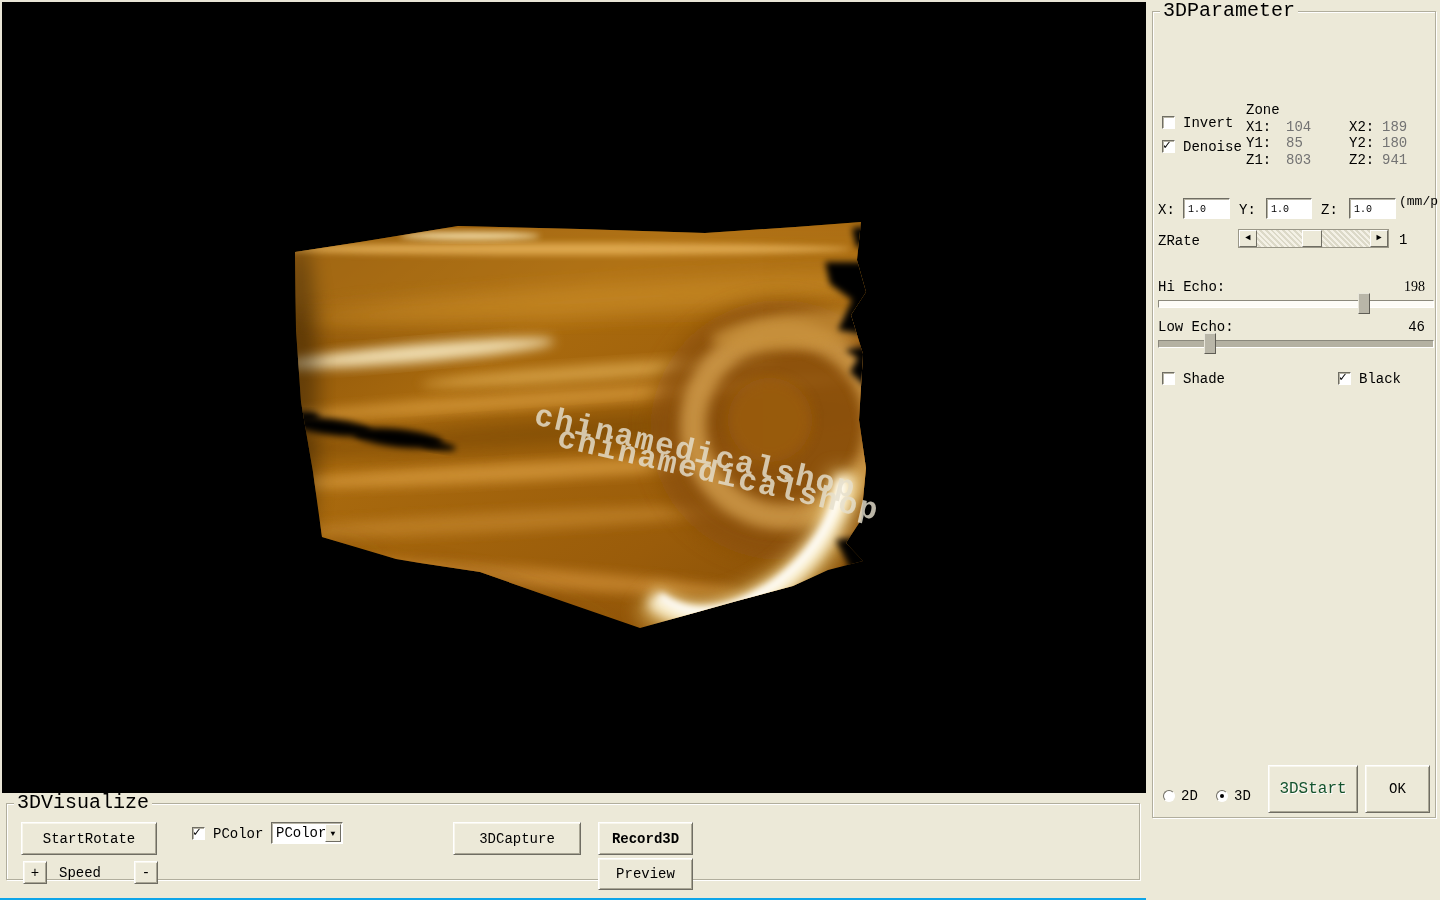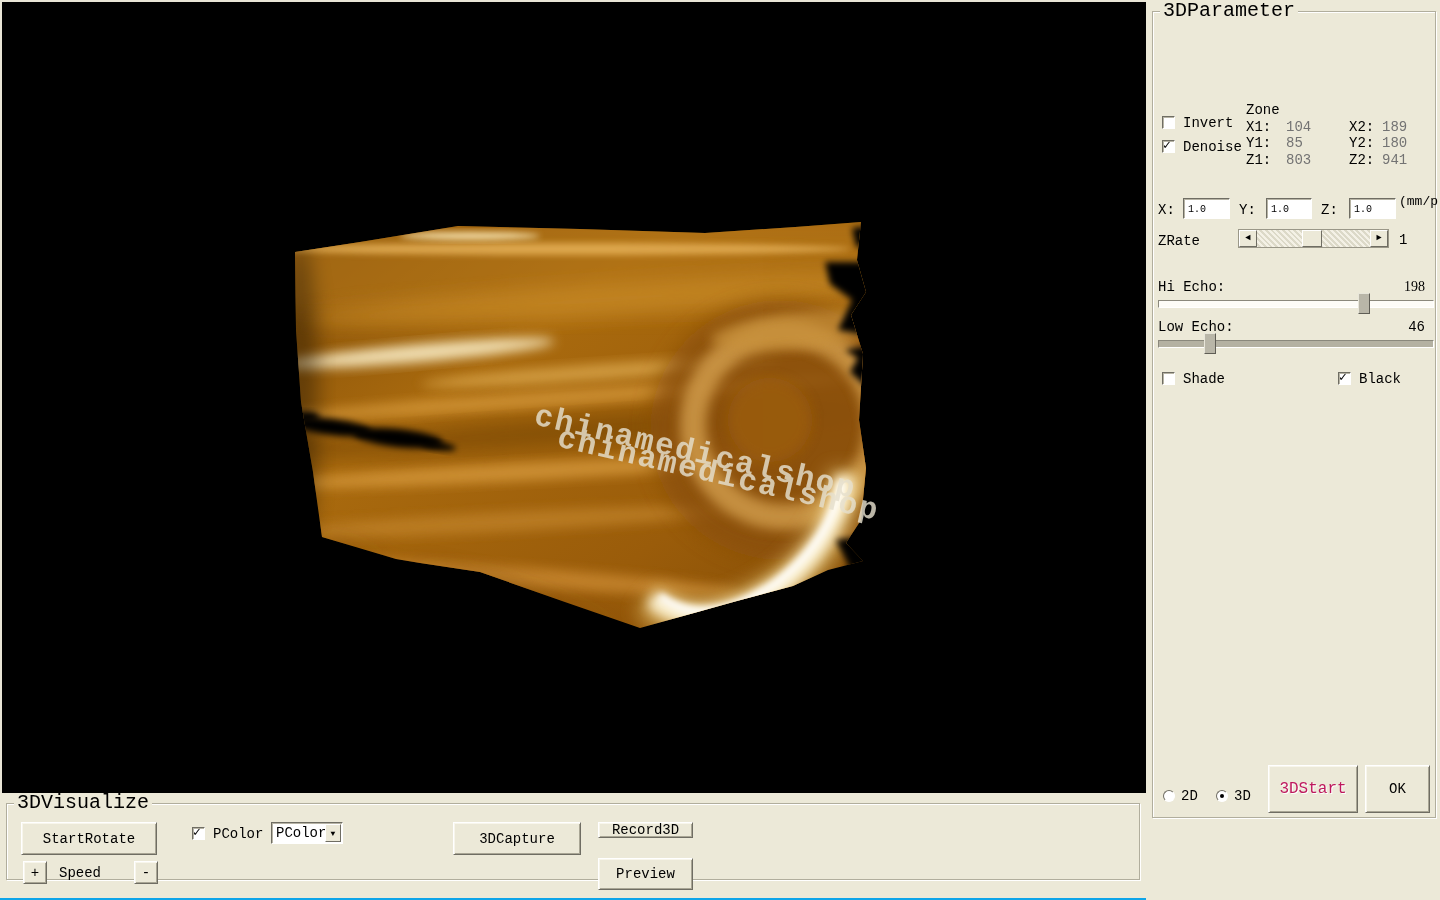--- a/index.html
+++ b/index.html
@@ -42,21 +42,21 @@
   .btn {
     position:absolute;
     background:#ece9d8;
     border:1px solid #6f6d63;
     border-top-color:#ffffff; border-left-color:#ffffff;
     box-shadow:inset 1px 1px 0 #f8f6ec, inset -1px -1px 0 #a9a695;
     display:flex; align-items:center; justify-content:center;
     font-family:"Liberation Mono", monospace; font-size:14px; color:#000;
     cursor:default;
   }
-  .btn.disabled { color:#be185d; text-shadow:1px 1px 0 #ffffff; }
+  .btn.disabled { color:#14532d; text-shadow:1px 1px 0 #ffffff; }
   .checkbox {
     position:absolute; width:13px; height:13px; background:#fff;
     border:1px solid; border-color:#6f6d63 #ffffff #ffffff #6f6d63;
     box-shadow:inset 1px 1px 0 #b7b4a5;
   }
   .checkbox .tick {
     position:absolute; left:0px; top:-3px;
     font-size:13px; font-weight:bold; line-height:15px; color:#000;
   }
   .radio {
@@ -275,16 +275,16 @@
       <span class="tick">✓</span>
     </div>
     <span class="lbl" style="left:206px; top:22px;">PColor</span>
 
     <div class="combo" style="left:264px; top:18px; width:72px; height:22px;">
       <span class="combo-text">PColor</span>
       <div class="combo-btn">▼</div>
     </div>
 
     <div class="btn" style="left:446px; top:18px; width:128px; height:33px;">3DCapture</div>
-    <div class="btn" style="left:591px; top:18px; width:95px; height:16px;">Record3D</div>
+    <div class="btn" style="left:591px; top:18px; width:95px; height:33px;font-weight:bold;">Record3D</div>
     <div class="btn" style="left:591px; top:54px; width:95px; height:32px;">Preview</div>
   </div>
 </div>
 
 </body></html>

